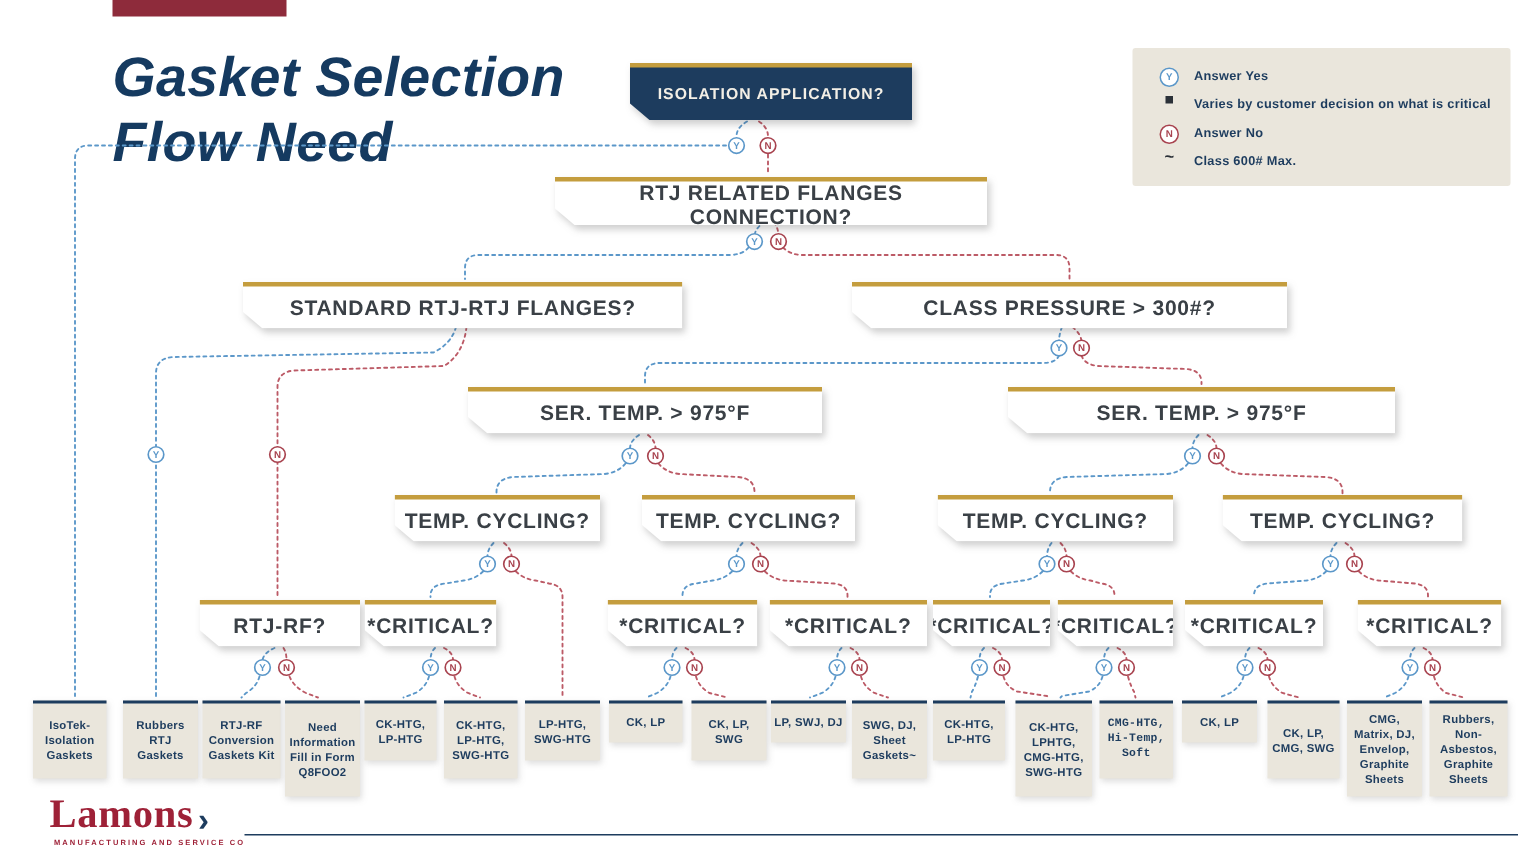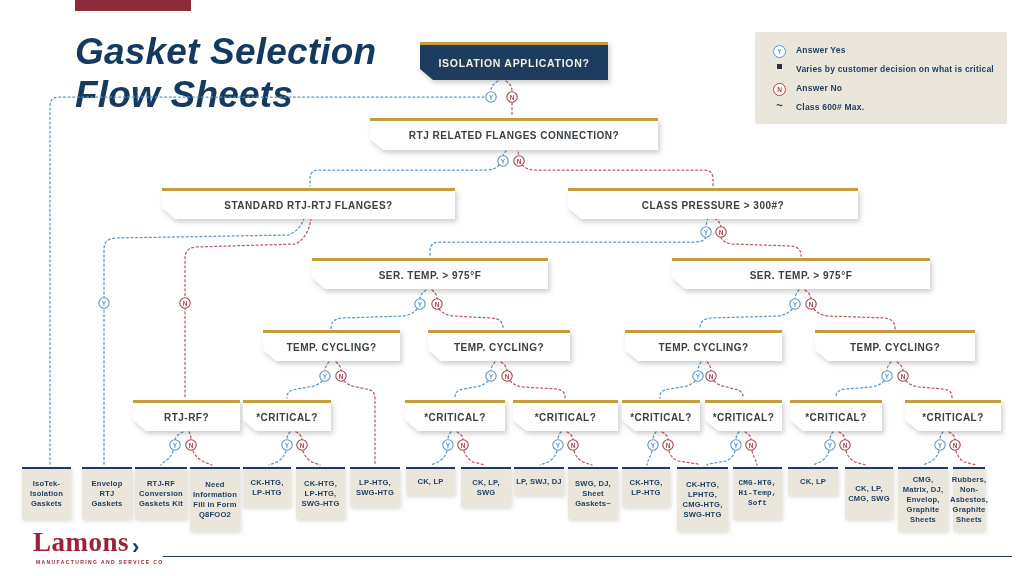--- a/index.html
+++ b/index.html
@@ -23,21 +23,21 @@
   .lg-tilde{font-size:11px;font-weight:700;color:#2b3138;line-height:6px;}
   .lg-text{font-size:8.5px;font-weight:600;color:var(--navy);letter-spacing:.2px;}
 
   
   #edges{position:absolute;left:0;top:0;width:1024px;height:576px;}
   .node{position:absolute;filter:drop-shadow(2px 3px 2.5px rgba(60,60,60,.25));}
   .node .inner{width:100%;height:100%;box-sizing:border-box;display:flex;align-items:center;
                justify-content:center;text-align:center;}
   .node.question .inner{background:#fff;border-top:3px solid var(--gold);
       clip-path:polygon(0 0,100% 0,100% 100%,13px 100%,0 calc(100% - 11px));}
-  .node.question span{font-size:10px;font-weight:700;color:#3a4046;letter-spacing:.5px;padding:0 6px;}
+  .node.question span{font-size:14px;font-weight:700;color:#3a4046;letter-spacing:.5px;padding:0 6px;}
   .node.root .inner{background:var(--navy);border-top:3px solid var(--gold);
       clip-path:polygon(0 0,100% 0,100% 100%,13px 100%,0 calc(100% - 11px));}
   .node.root span{font-size:10.5px;font-weight:700;color:#f3efe6;letter-spacing:.7px;}
   .node.result{filter:drop-shadow(1.5px 2px 2px rgba(60,60,60,.18));}
   .node.result .inner{background:var(--beige);border-top:2.5px solid var(--navy);padding:3px 2px;}
   .node.result span{font-size:7.6px;font-weight:700;color:var(--navy);line-height:1.3;letter-spacing:.2px;}
 
   path.edge{fill:none;stroke-width:1.25;stroke-linecap:round;stroke-dasharray:2 2.6;}
   path.edge.yes{stroke:var(--blue);}
   path.edge.no{stroke:var(--red);}
@@ -59,21 +59,21 @@
   .footer-line{position:absolute;left:163px;top:556px;width:849px;border-top:1.5px solid var(--navy);}
 </style>
 </head>
 <body>
 
 <div class="canvas" style="--blue: #5b97c9; --red: #bc5a66; --red-dark: #a8434f; --navy: #1d3c5e; --gold: #c49d3e; --maroon: #8e2b3b; --beige: #eae6dc; --title-navy: #153a60; --logo-red: #9e2137;">
   <div class="accent"></div>
 
   <h1 class="title">
     <span>Gasket Selection</span>
-    <span>Flow Sheets</span>
+    <span>Flow Need</span>
   </h1>
 
   <div class="legend">
     <div class="lg-row">
       <span class="lg-sym">
           <span class="lg-badge yes">Y</span>
         </span>
       <span class="lg-text">Answer Yes</span>
     </div>
     <div class="lg-row">
@@ -369,21 +369,21 @@
           <span>*CRITICAL?</span>
         </div>
       </div>
       <div class="node result" style="left: 22px; top: 467px; width: 49px; height: 52px;">
         <div class="inner">
           <span>IsoTek-Isolation Gaskets</span>
         </div>
       </div>
       <div class="node result" style="left: 82px; top: 467px; width: 50px; height: 52px;">
         <div class="inner">
-          <span>Envelop RTJ Gaskets</span>
+          <span>Rubbers RTJ Gaskets</span>
         </div>
       </div>
       <div class="node result" style="left: 135px; top: 467px; width: 52px; height: 52px;">
         <div class="inner">
           <span>RTJ-RF Conversion Gaskets Kit</span>
         </div>
       </div>
       <div class="node result" style="left: 190px; top: 467px; width: 50px; height: 64px;">
         <div class="inner">
           <span>Need Information Fill in Form Q8FOO2</span>
@@ -447,21 +447,21 @@
       <div class="node result" style="left: 845px; top: 467px; width: 48px; height: 52px;">
         <div class="inner">
           <span>CK, LP, CMG, SWG</span>
         </div>
       </div>
       <div class="node result" style="left: 898px; top: 467px; width: 50px; height: 64px;">
         <div class="inner">
           <span>CMG, Matrix, DJ, Envelop, Graphite Sheets</span>
         </div>
       </div>
-      <div class="node result" style="left: 953px; top: 467px; width: 32px; height: 64px;">
+      <div class="node result" style="left: 953px; top: 467px; width: 52px; height: 64px;">
         <div class="inner">
           <span>Rubbers, Non-Asbestos, Graphite Sheets</span>
         </div>
       </div>
     </div>
 
   <div class="logo">
     <div class="logo-row">
       <span class="logo-text">Lamons</span>
       <span class="logo-arrow">›</span>

